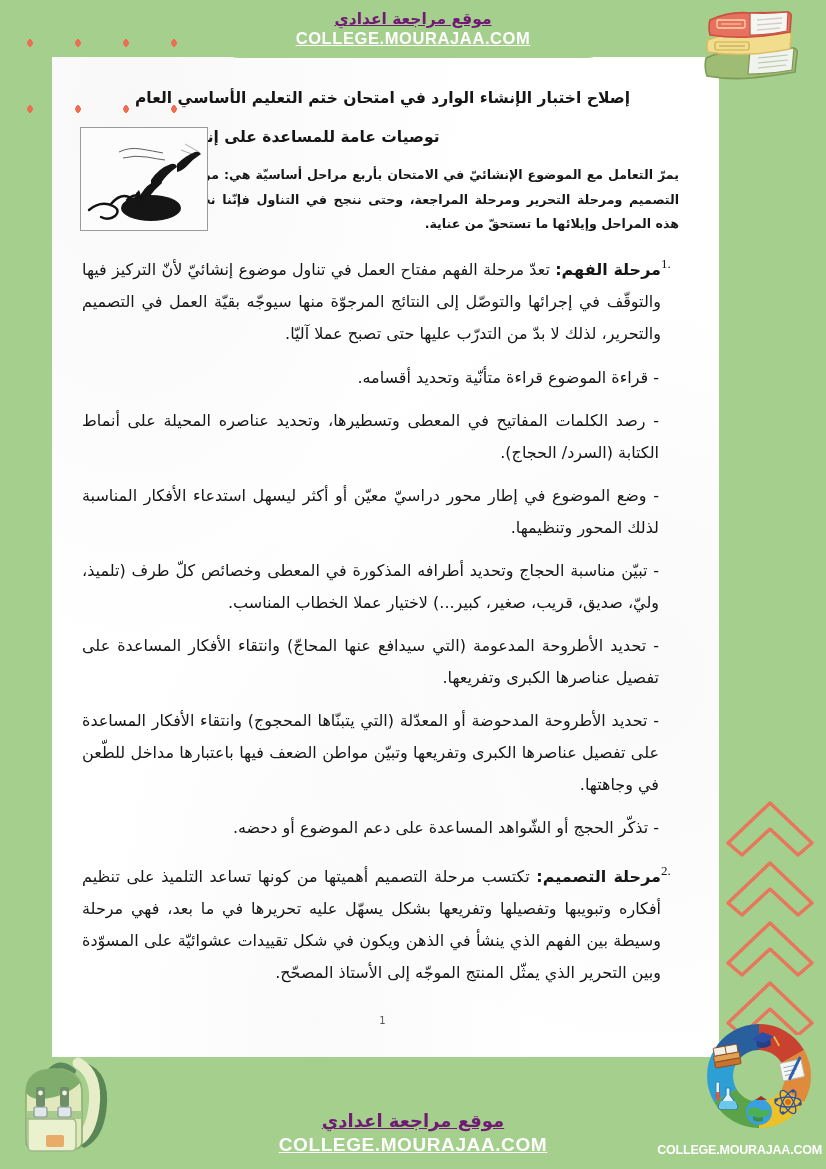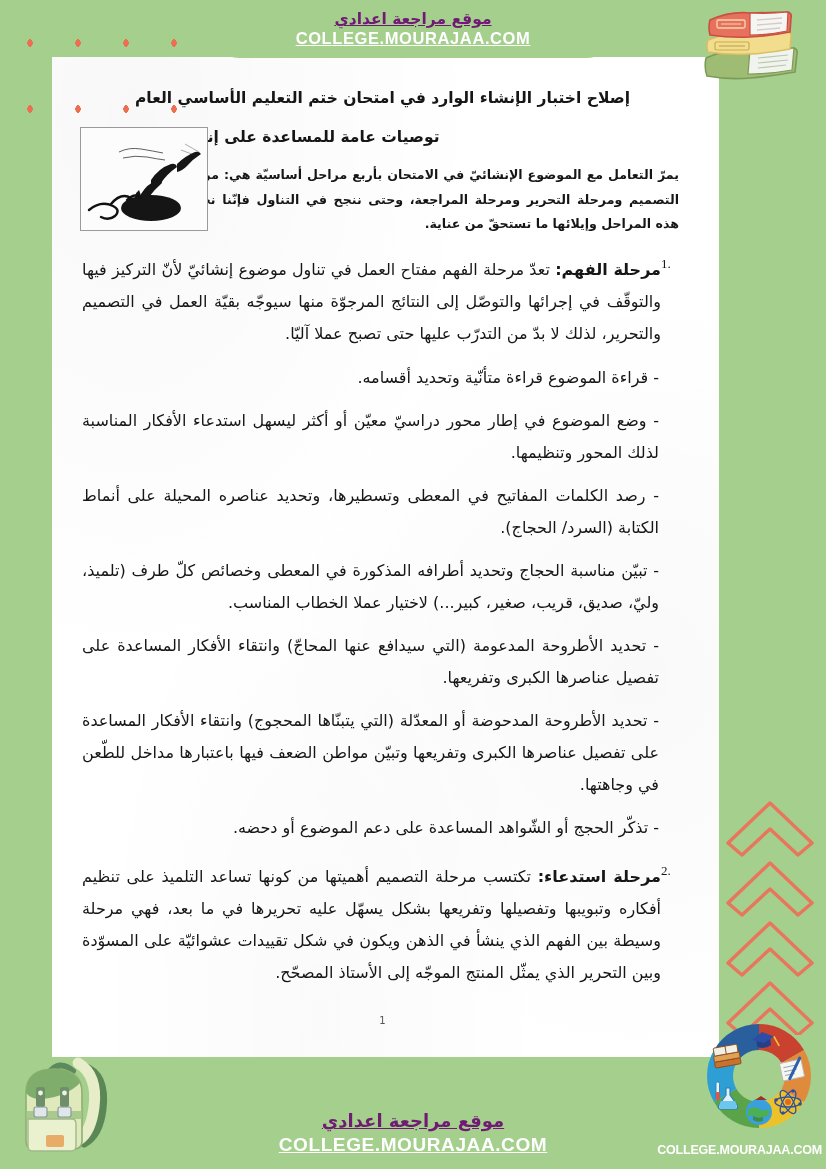--- a/index.html
+++ b/index.html
@@ -290,35 +290,35 @@
 
       <div class="stage">
         <div class="stage-num">1.</div>
         <div class="stage-body">
           <p class="stage-text">
             <span class="stage-label">مرحلة الفهم:</span>
             <span>تعدّ مرحلة الفهم مفتاح العمل في تناول موضوع إنشائيّ لأنّ التركيز فيها والتوقّف في إجرائها والتوصّل إلى النتائج المرجوّة منها سيوجّه بقيّة العمل في التصميم والتحرير، لذلك لا بدّ من التدرّب عليها حتى تصبح عملا آليّا.</span>
           </p>
           <div class="bullets">
             <p class="bullet">- قراءة الموضوع قراءة متأنّية وتحديد أقسامه.</p>
+            <p class="bullet">- رصد الكلمات المفاتيح في المعطى وتسطيرها، وتحديد عناصره المحيلة على أنماط الكتابة (السرد/ الحجاج).</p>
             <p class="bullet">- وضع الموضوع في إطار محور دراسيّ معيّن أو أكثر ليسهل استدعاء الأفكار المناسبة لذلك المحور وتنظيمها.</p>
-            <p class="bullet">- رصد الكلمات المفاتيح في المعطى وتسطيرها، وتحديد عناصره المحيلة على أنماط الكتابة (السرد/ الحجاج).</p>
             <p class="bullet">- تبيّن مناسبة الحجاج وتحديد أطرافه المذكورة في المعطى وخصائص كلّ طرف (تلميذ، وليّ، صديق، قريب، صغير، كبير...) لاختيار عملا الخطاب المناسب.</p>
             <p class="bullet">- تحديد الأطروحة المدعومة (التي سيدافع عنها المحاجّ) وانتقاء الأفكار المساعدة على تفصيل عناصرها الكبرى وتفريعها.</p>
             <p class="bullet">- تحديد الأطروحة المدحوضة أو المعدّلة (التي يتبنّاها المحجوج) وانتقاء الأفكار المساعدة على تفصيل عناصرها الكبرى وتفريعها وتبيّن مواطن الضعف فيها باعتبارها مداخل للطّعن في وجاهتها.</p>
             <p class="bullet">- تذكّر الحجج أو الشّواهد المساعدة على دعم الموضوع أو دحضه.</p>
           </div>
         </div>
       </div>
 
       <div class="stage">
         <div class="stage-num">2.</div>
         <div class="stage-body">
           <p class="stage-text">
-            <span class="stage-label">مرحلة استدعاء:</span>
+            <span class="stage-label">مرحلة التصميم:</span>
             <span>تكتسب مرحلة التصميم أهميتها من كونها تساعد التلميذ على تنظيم أفكاره وتبويبها وتفصيلها وتفريعها بشكل يسهّل عليه تحريرها في ما بعد، فهي مرحلة وسيطة بين الفهم الذي ينشأ في الذهن ويكون في شكل تقييدات عشوائيّة على المسوّدة وبين التحرير الذي يمثّل المنتج الموجّه إلى الأستاذ المصحّح.</span>
           </p>
         </div>
       </div>
 
       <div class="page-mark">1</div>
 
     </div>
   </div>
 

